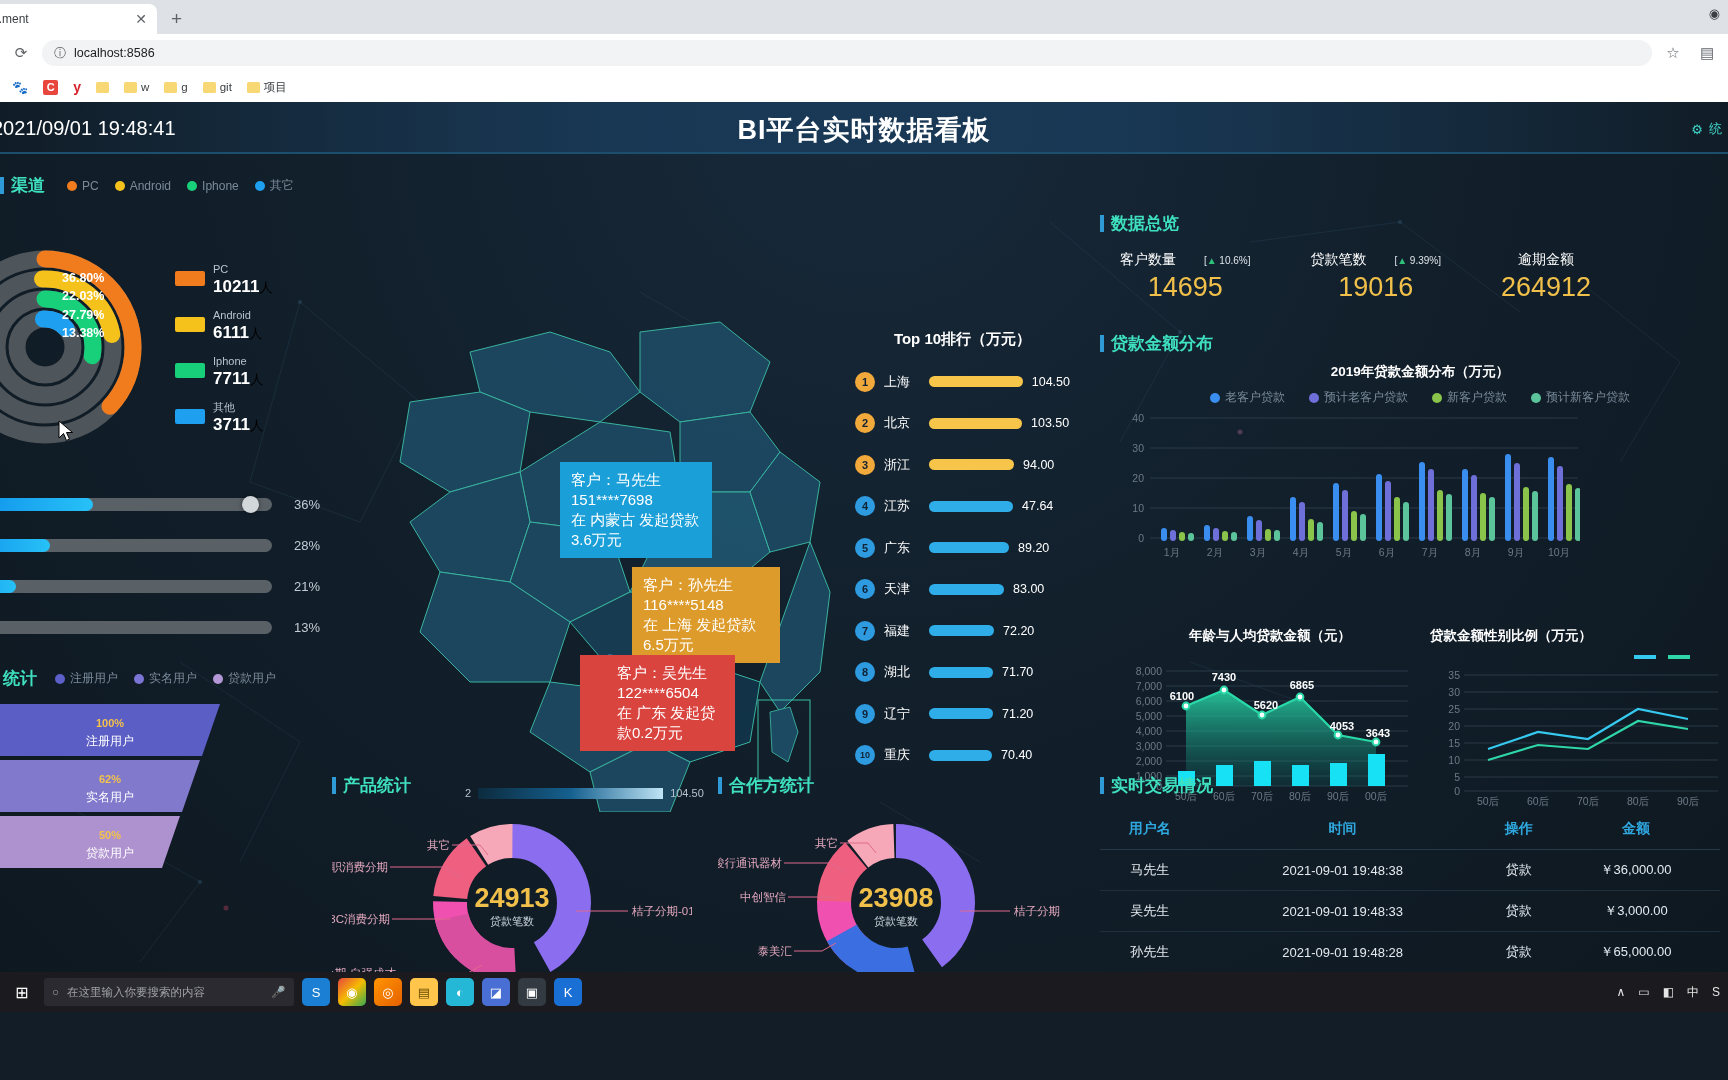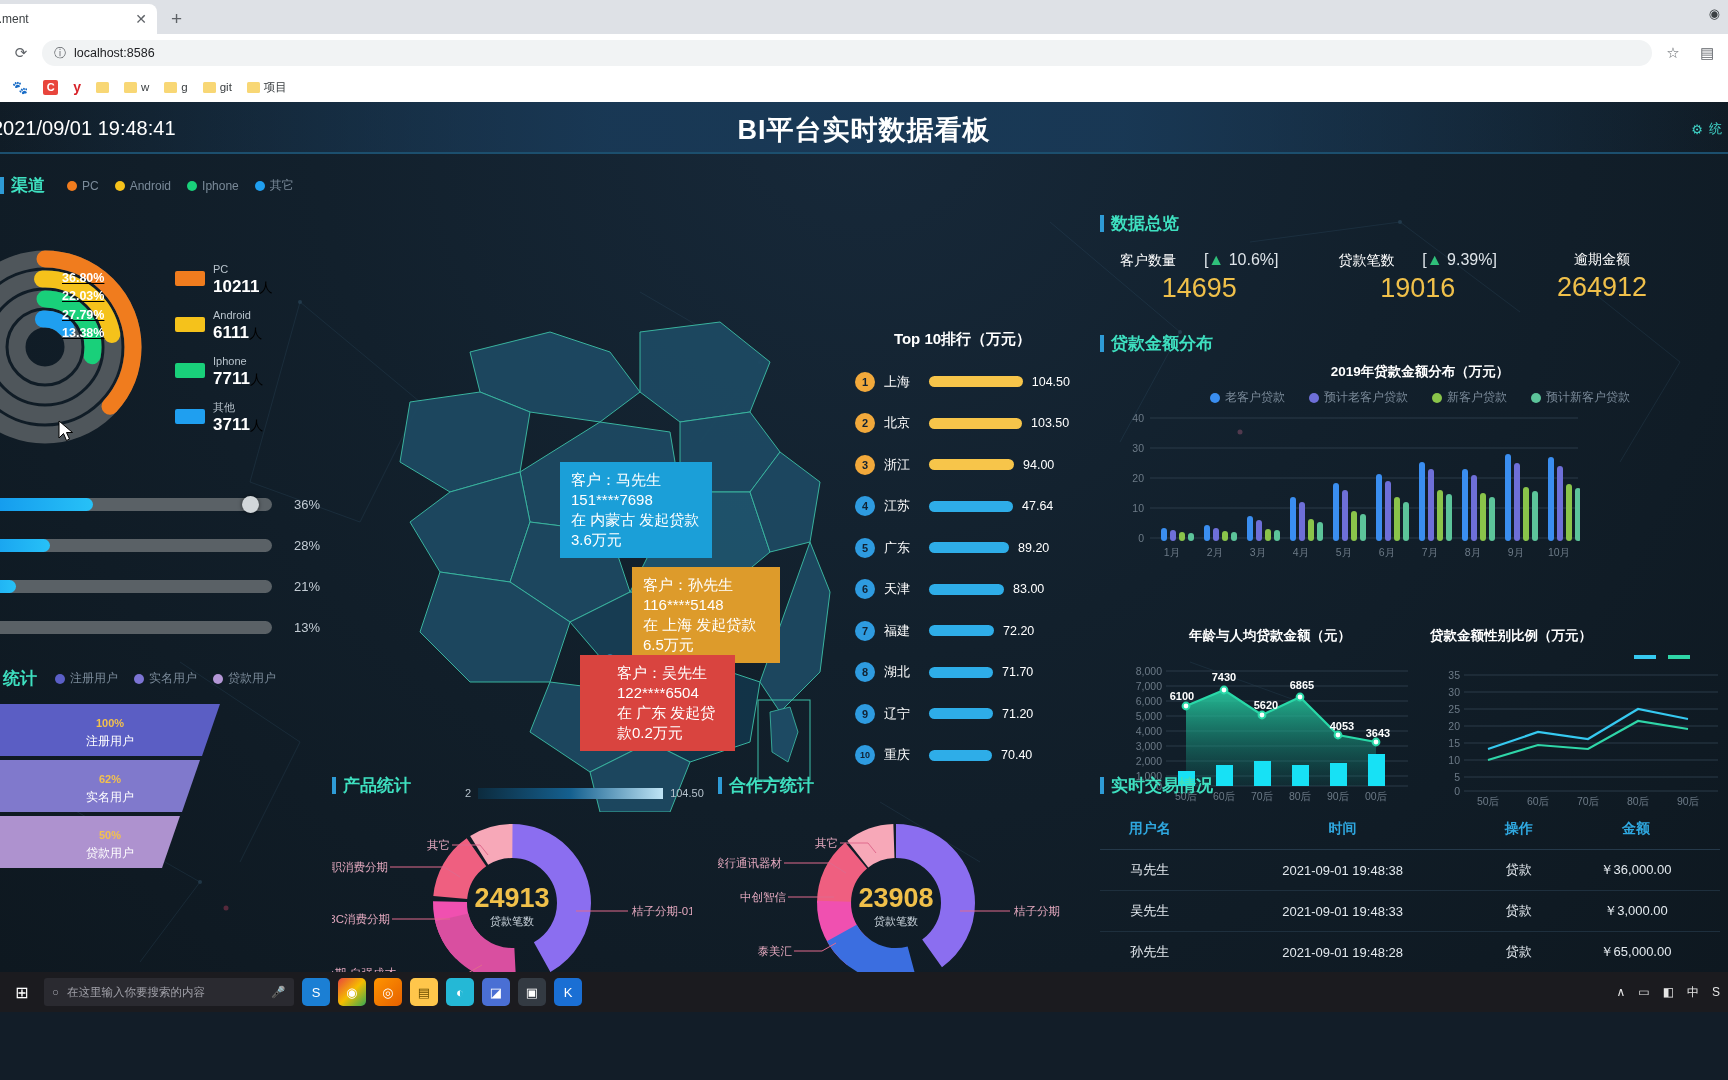--- a/index.html
+++ b/index.html
@@ -52,21 +52,21 @@
   .col { position: absolute; }
 
   .panel-title { display: flex; align-items: center; gap: 7px; font-size: 17px; font-weight: bold; color: #3ee0c0; }
   .panel-title::before { content: ""; width: 4px; height: 17px; background: #2e9bd6; display: inline-block; }
 
   .legend-row { display: flex; align-items: center; gap: 16px; }
   .lg { display: flex; align-items: center; gap: 5px; font-size: 12px; color: #7a8a99; }
   .lg-dot { width: 10px; height: 10px; border-radius: 50%; display: inline-block; }
 
   
-  .pct-list { position: absolute; text-decoration: underline; }
+  .pct-list { position: absolute; }
   .pct-list div { font-size: 12.5px; color: #fff; line-height: 18.3px; font-weight: bold; }
   .chan-legend { position: absolute; }
   .chan-item { display: flex; align-items: center; gap: 8px; margin-bottom: 8px; }
   .chan-sw { width: 30px; height: 15px; border-radius: 2px; }
   .chan-name { font-size: 11px; color: #b9c4cd; line-height: 13px; }
   .chan-val { font-size: 17px; color: #fff; font-weight: bold; line-height: 19px; }
 
   
   .pb-row { display: flex; align-items: center; gap: 10px; margin-bottom: 26px; }
   .pb-track { flex: 1; height: 13px; background: #5a6166; border-radius: 7px; position: relative; }
@@ -100,21 +100,21 @@
   .t10-row { display: flex; align-items: center; gap: 9px; height: 41.5px; }
   .t10-rank { width: 20px; height: 20px; border-radius: 50%; color: #123; font-size: 11px;
               display: flex; align-items: center; justify-content: center; font-weight: bold; flex: none; }
   .t10-name { width: 36px; font-size: 13px; color: #fff; flex: none; }
   .t10-bar { height: 11px; border-radius: 6px; }
   .t10-val { font-size: 12.5px; color: #fff; }
 
   
   .ov-item { text-align: center; }
   .ov-lbl { font-size: 14px; color: #fff; white-space: nowrap; }
-  .ov-lbl em { font-style: normal; font-size: 16px; color: #dfe5ea; padding-left: 24px; }
+  .ov-lbl em { font-style: normal; font-size: 10px; color: #dfe5ea; padding-left: 24px; }
   .ov-lbl i { font-style: normal; color: #2fc07a; }
   .ov-num { font-size: 27px; color: #f0c04a; margin-top: 3px; }
 
   .chart-caption { font-size: 13.5px; font-weight: bold; color: #fff; text-align: center; }
   .axis-lbl { font-size: 10.5px; fill: #6c7a87; }
   .gridline { stroke: #2a3a48; stroke-width: 1; }
 
   
   table.tx { width: 100%; border-collapse: collapse; }
   table.tx th { font-size: 14px; color: #2fa8e0; font-weight: bold; padding: 11px 0; text-align: center;

